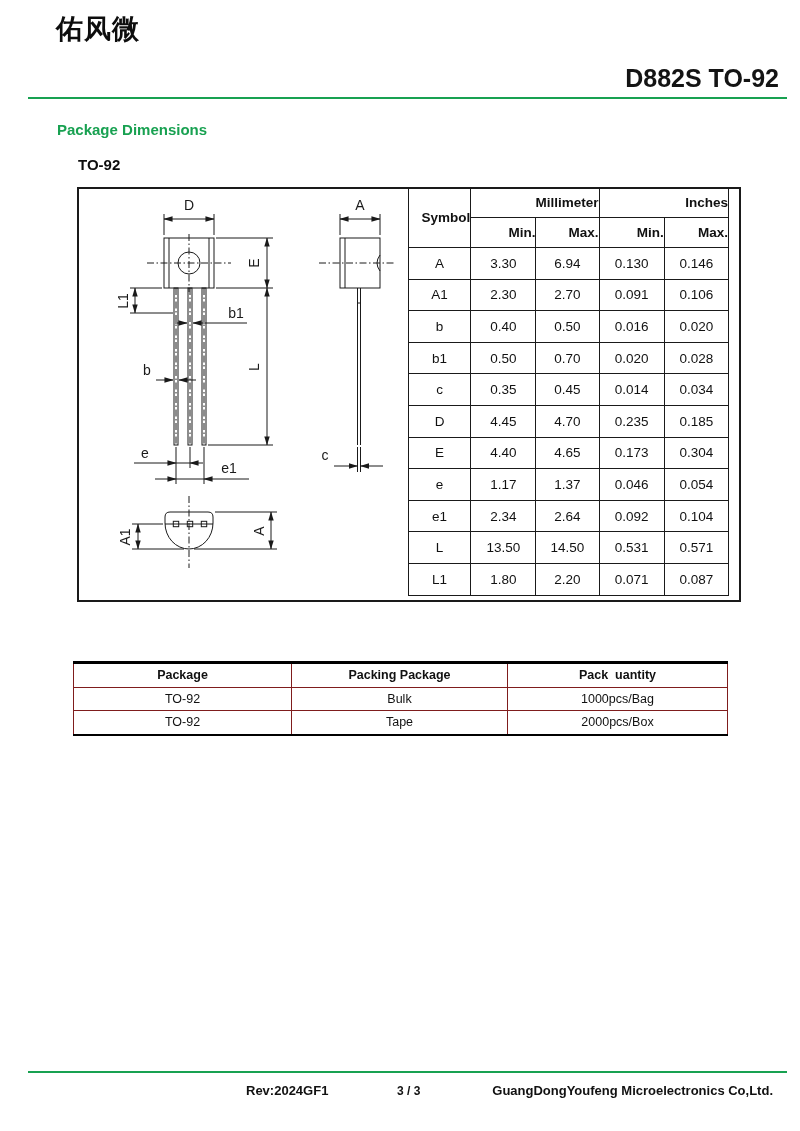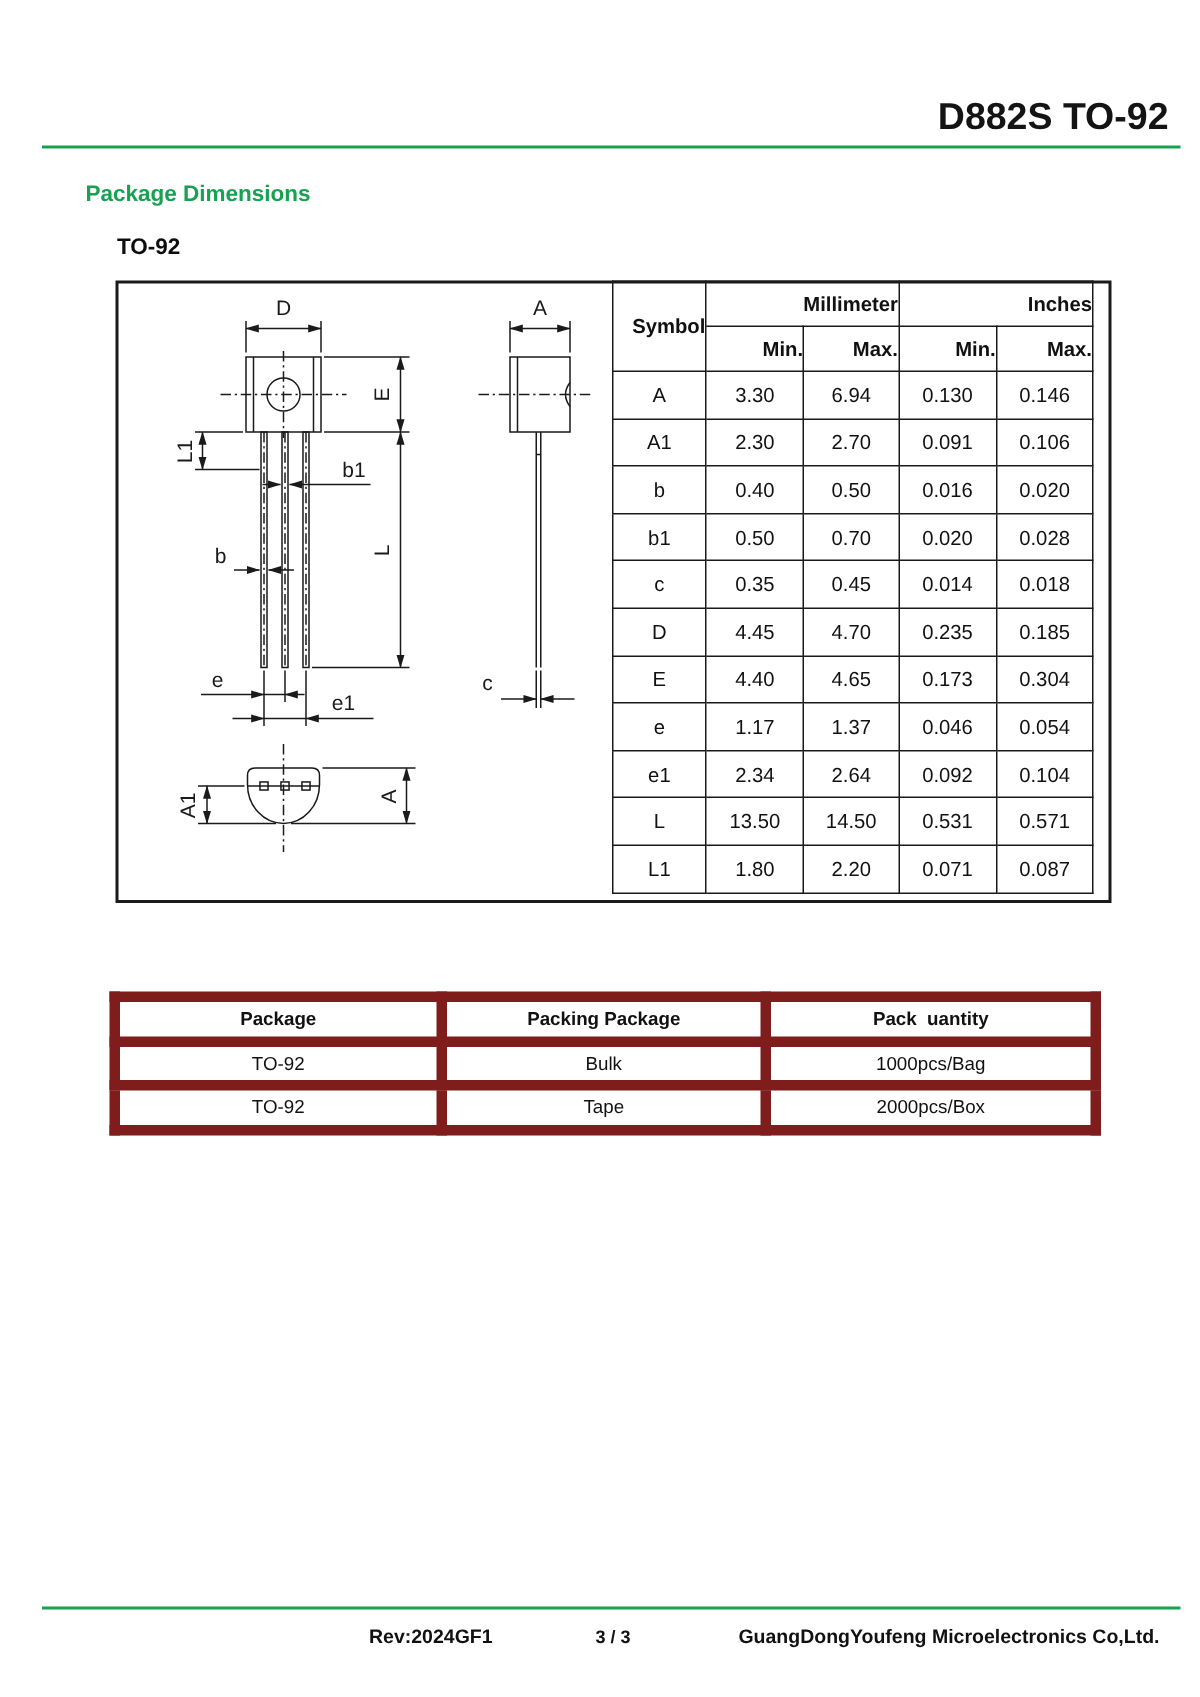--- a/index.html
+++ b/index.html
@@ -31,37 +31,38 @@
                border-collapse:collapse; table-layout:fixed; }
   .dim-table th, .dim-table td { border:1px solid #1a1a1a; text-align:center;
                vertical-align:middle; padding:0; font-size:13.5px; }
   .dim-table th { font-weight:bold;text-align:right; }
   .dim-table thead tr { height:30px; }
   .dim-table tbody tr { height:31.6px; }
   
   .pack-table { position:absolute; left:73px; top:661px; width:654px;
                 border-collapse:collapse; table-layout:fixed;
                 border:1px solid #1a1a1a; border-top:3px solid #000; border-bottom:2px solid #000; }
-  .pack-table th, .pack-table td { border:7px solid #7f1d1d; text-align:center;
+  .pack-table th, .pack-table td { border:1px solid #7f1d1d; text-align:center;
                 padding:0; height:22.5px; font-size:12.5px; vertical-align:middle; }
   .pack-table th { font-weight:bold; white-space:pre-wrap; }
   
   .footer-rule { position:absolute; left:28px; top:1071px; width:759px; height:2px; background:#18A151; }
   .footer-link { position:absolute; left:40px; top:1136px; font-size:13px; font-weight:bold;
                  color:#0000DD; text-decoration:underline; }
   .footer-rev  { position:absolute; left:246px; top:1083px; font-size:13px; font-weight:bold; }
   .footer-page { position:absolute; left:397px; top:1084px; font-size:12px; font-weight:bold; }
   .footer-company { position:absolute; right:27px; top:1083px; font-size:13px; font-weight:bold; }
 </style>
 </head>
 <body>
 
 <div class="page">
 
   <div class="logo">
+    <div class="logo-cn">佑风微</div>
   </div>
   <div class="part-number">D882S TO-92</div>
   <div class="header-rule"></div>
 
   <div class="section-title">Package Dimensions</div>
   <div class="pkg-label">TO-92</div>
 
   <div class="dim-box">
 
     <svg class="pkg-svg" width="330" height="411" viewBox="0 0 330 411">
@@ -209,21 +210,21 @@
             <td>0.50</td>
             <td>0.70</td>
             <td>0.020</td>
             <td>0.028</td>
           </tr>
           <tr>
             <td>c</td>
             <td>0.35</td>
             <td>0.45</td>
             <td>0.014</td>
-            <td>0.018</td>
+            <td>0.034</td>
           </tr>
           <tr>
             <td>D</td>
             <td>4.45</td>
             <td>4.70</td>
             <td>0.235</td>
             <td>0.185</td>
           </tr>
           <tr>
             <td>E</td>

